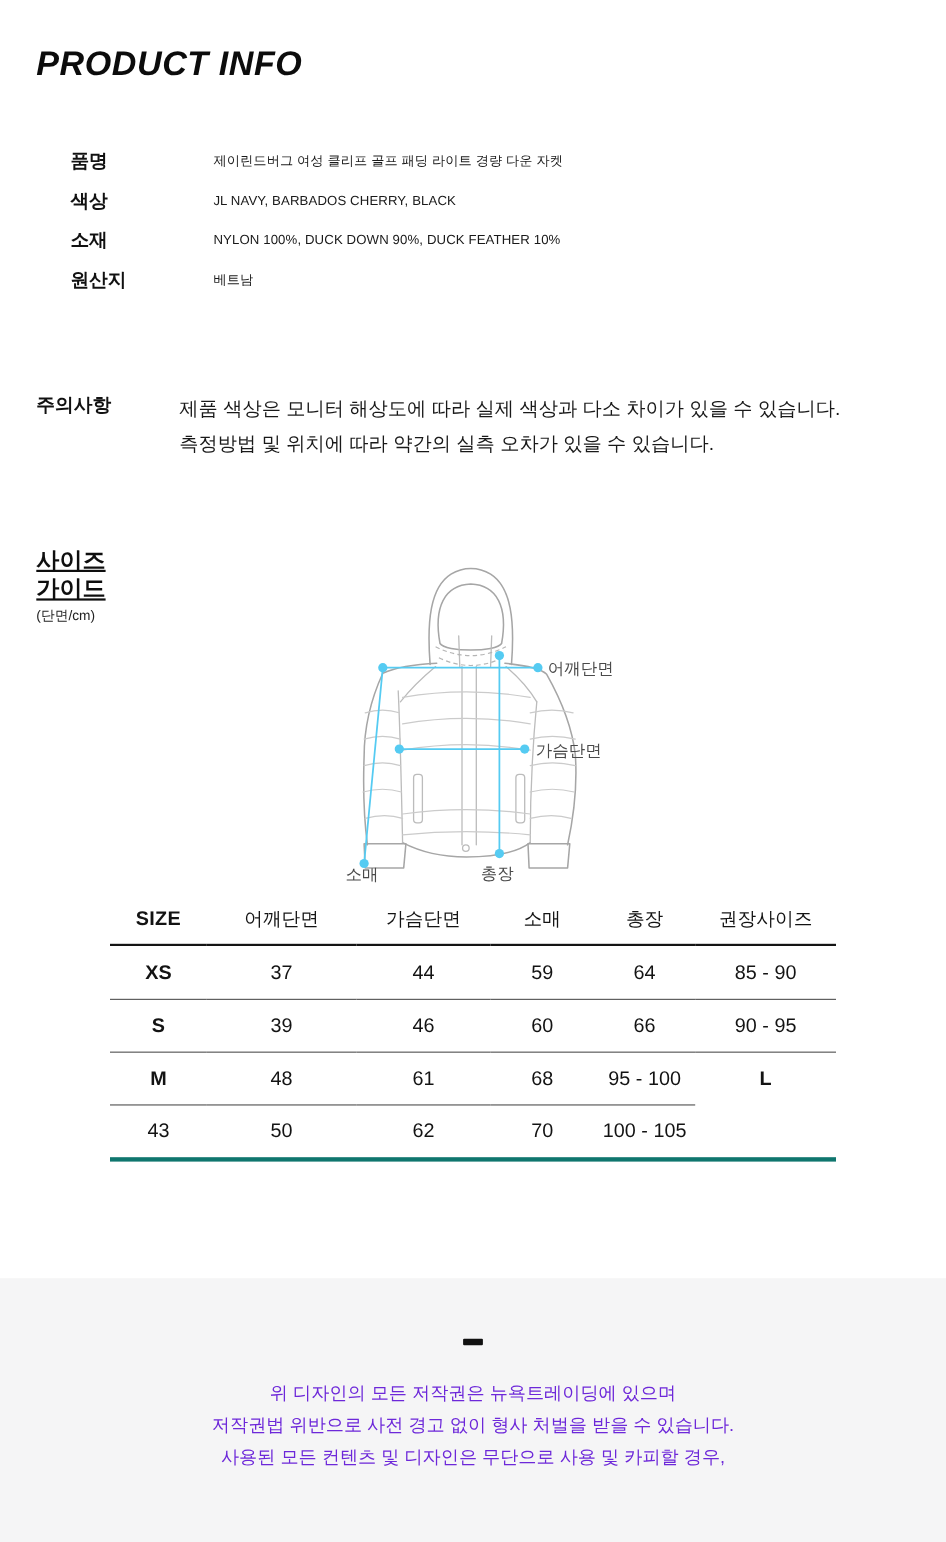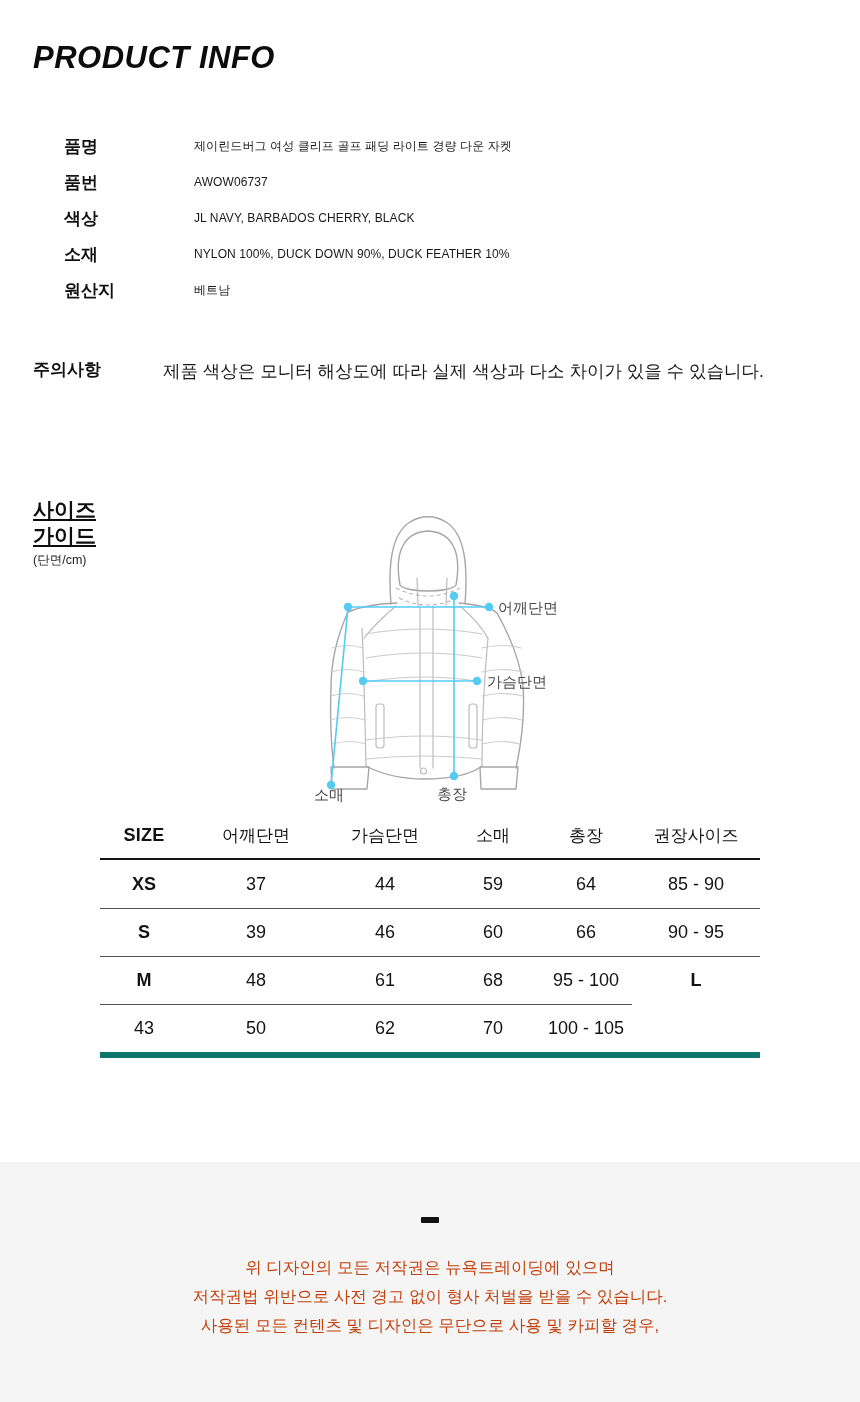--- a/index.html
+++ b/index.html
@@ -26,72 +26,69 @@
   .sg-line{font-size:21px;font-weight:700;color:#0e0e0e;line-height:26px;text-decoration:underline;}
   .sg-unit{font-size:12.5px;color:#222;margin-top:3px;}
   
   .diagram{position:absolute;left:295px;top:490px;width:280px;height:320px;}
   .diagram svg{display:block;}
   .meas-label{font-size:15px;fill:#4a4a4a;font-family:"Liberation Sans",sans-serif;}
   
   .size-table{
     position:absolute;left:100px;top:812px;width:660px;
     display:grid;grid-template-columns:88px 136px 122px 94px 92px 128px;
-    grid-auto-rows:48px;border-bottom:6px solid #0f766e;
+    grid-auto-rows:48px;border-bottom:4px solid #0f766e;
   }
   .size-table .cell{
     display:flex;align-items:center;justify-content:center;
     font-size:18px;color:#131313;
   }
   .size-table .th{font-size:17px;border-bottom:2px solid #141414;}
   .size-table .th.size-col{font-weight:800;font-size:18px;letter-spacing:.3px;}
   .size-table .row-label{font-weight:700;}
   .size-table .r2,.size-table .r3,.size-table .r4{border-top:1px solid #4f4f4f;}
   
   .footer{
     position:absolute;left:0;top:1162px;width:860px;height:240px;background:#f5f5f6;
     display:flex;flex-direction:column;align-items:center;
   }
   .footer-dash{width:18px;height:6px;background:#111;margin-top:55px;border-radius:1px;}
-  .footer-lines{margin-top:30px;text-align:center;font-size:16.5px;line-height:29px;color:#c2410c;}
+  .footer-lines{margin-top:30px;text-align:center;font-size:16.5px;line-height:29px;color:#6d28d9;}
 </style>
 </head>
 <body>
 
 <div class="page">
 
   <div class="title">PRODUCT INFO</div>
 
   <div class="details">
     <div class="d-row">
       <span class="d-label">품명</span>
       <span class="d-value">제이린드버그 여성 클리프 골프 패딩 라이트 경량 다운 자켓</span>
-    </div>
-    <div class="d-row">
-      <span class="d-label">품번</span>
-      <span class="d-value">AWOW06737</span>
     </div>
     <div class="d-row">
       <span class="d-label">색상</span>
       <span class="d-value">JL NAVY, BARBADOS CHERRY, BLACK</span>
     </div>
     <div class="d-row">
       <span class="d-label">소재</span>
       <span class="d-value">NYLON 100%, DUCK DOWN 90%, DUCK FEATHER 10%</span>
     </div>
     <div class="d-row">
       <span class="d-label">원산지</span>
       <span class="d-value">베트남</span>
     </div>
   </div>
 
   <div class="caution">
     <span class="c-label">주의사항</span>
     <div class="c-lines">
       <div>제품 색상은 모니터 해상도에 따라 실제 색상과 다소 차이가 있을 수 있습니다.</div>
+      <div>측정방법 및 위치에 따라 약간의 실측 오차가 있을 수 있습니다.</div>
     </div>
   </div>
 
   <div class="sg-head">
     <div class="sg-line">사이즈</div>
     <div class="sg-line">가이드</div>
     <div class="sg-unit">(단면/cm)</div>
   </div>
 
   <div class="diagram">

